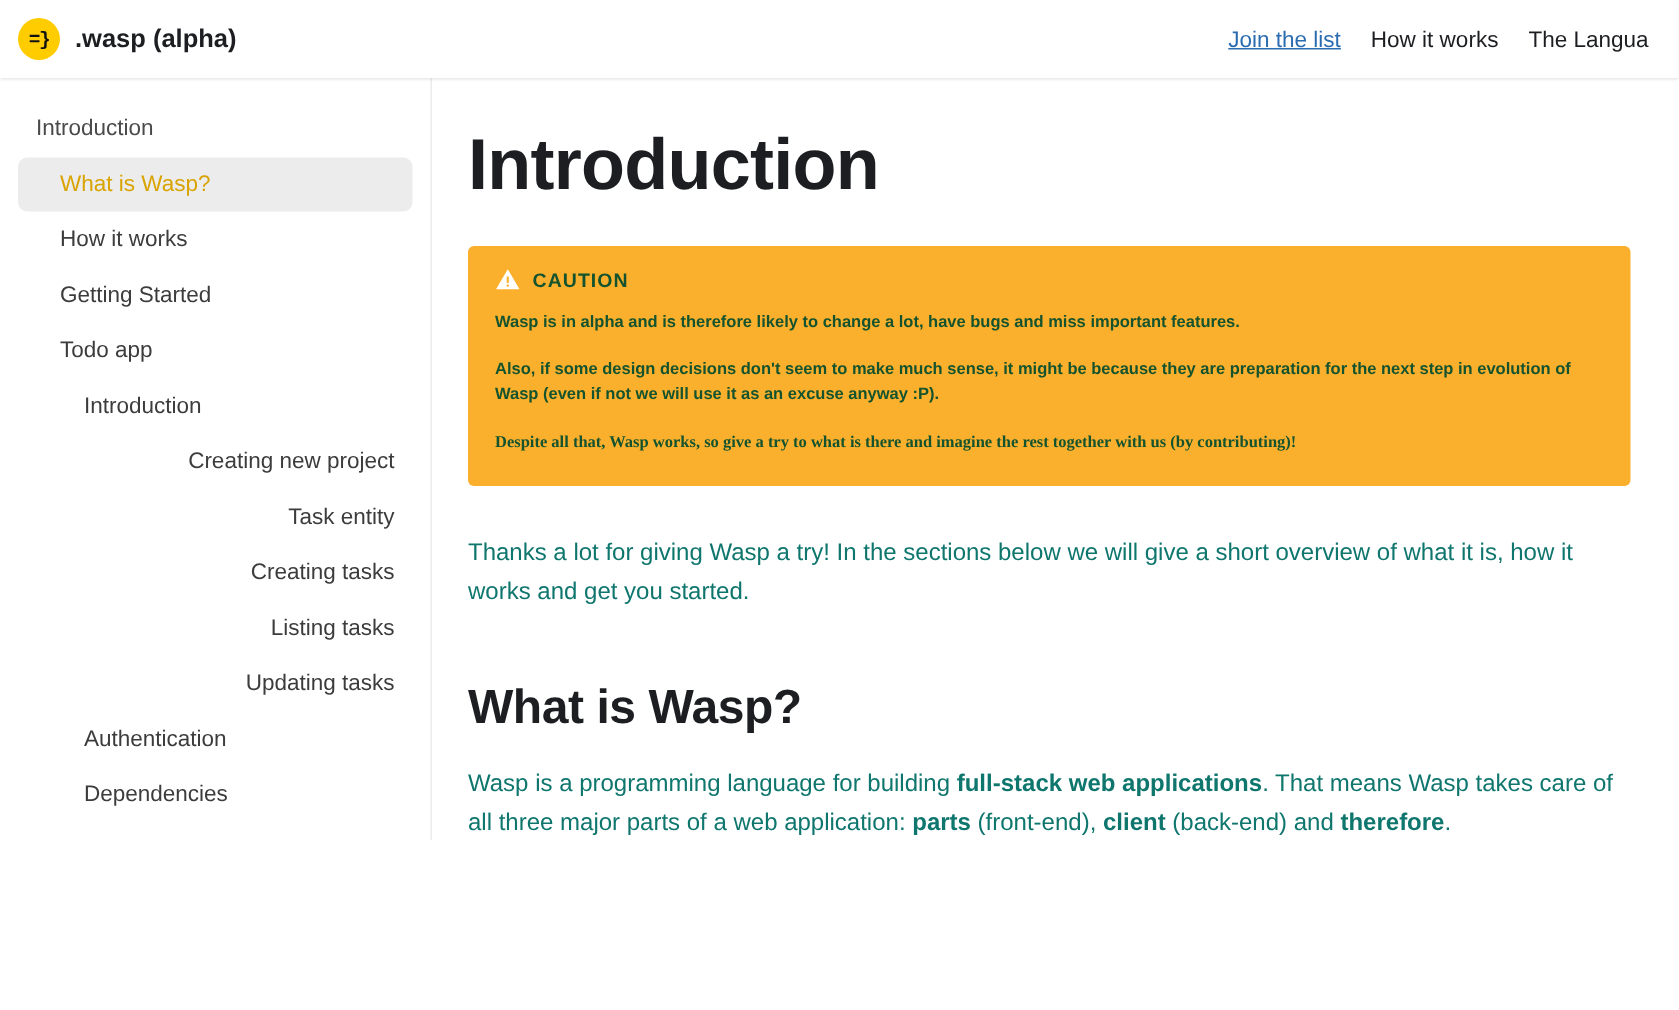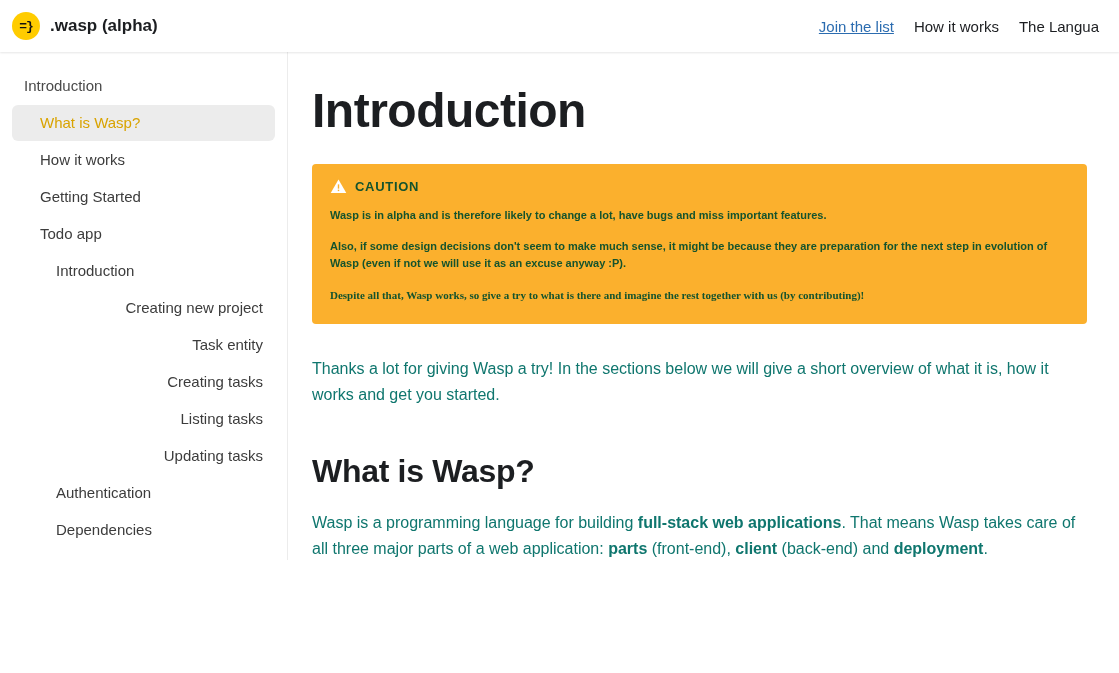--- a/index.html
+++ b/index.html
@@ -231,18 +231,18 @@
         <p>Wasp is in alpha and is therefore likely to change a lot, have bugs and miss important features.</p>
         <p>Also, if some design decisions don't seem to make much sense, it might be because they are preparation for the next step in evolution of Wasp (even if not we will use it as an excuse anyway :P).</p>
         <p>Despite all that, Wasp works, so give a try to what is there and imagine the rest together with us (by contributing)!</p>
       </div>
 
       <p class="body-text">Thanks a lot for giving Wasp a try! In the sections below we will give a short overview of what it is, how it works and get you started.</p>
 
       <h2 class="section-title">What is Wasp?</h2>
 
       <p class="body-text">
-        <span>Wasp is a programming language for building </span><b>full-stack web applications</b><span>. That means Wasp takes care of all three major parts of a web application: </span><b>parts</b><span> (front-end), </span><b>client</b><span> (back-end) and </span><b>deployment</b><span>.</span>
+        <span>Wasp is a programming language for building </span><b>full-stack web applications</b><span>. That means Wasp takes care of all three major parts of a web application: </span><b>parts</b><span> (front-end), </span><b>client</b><span> (back-end) and </span><b>therefore</b><span>.</span>
       </p>
 
     </div>
   </main>
 </div>
 
 </body></html>

